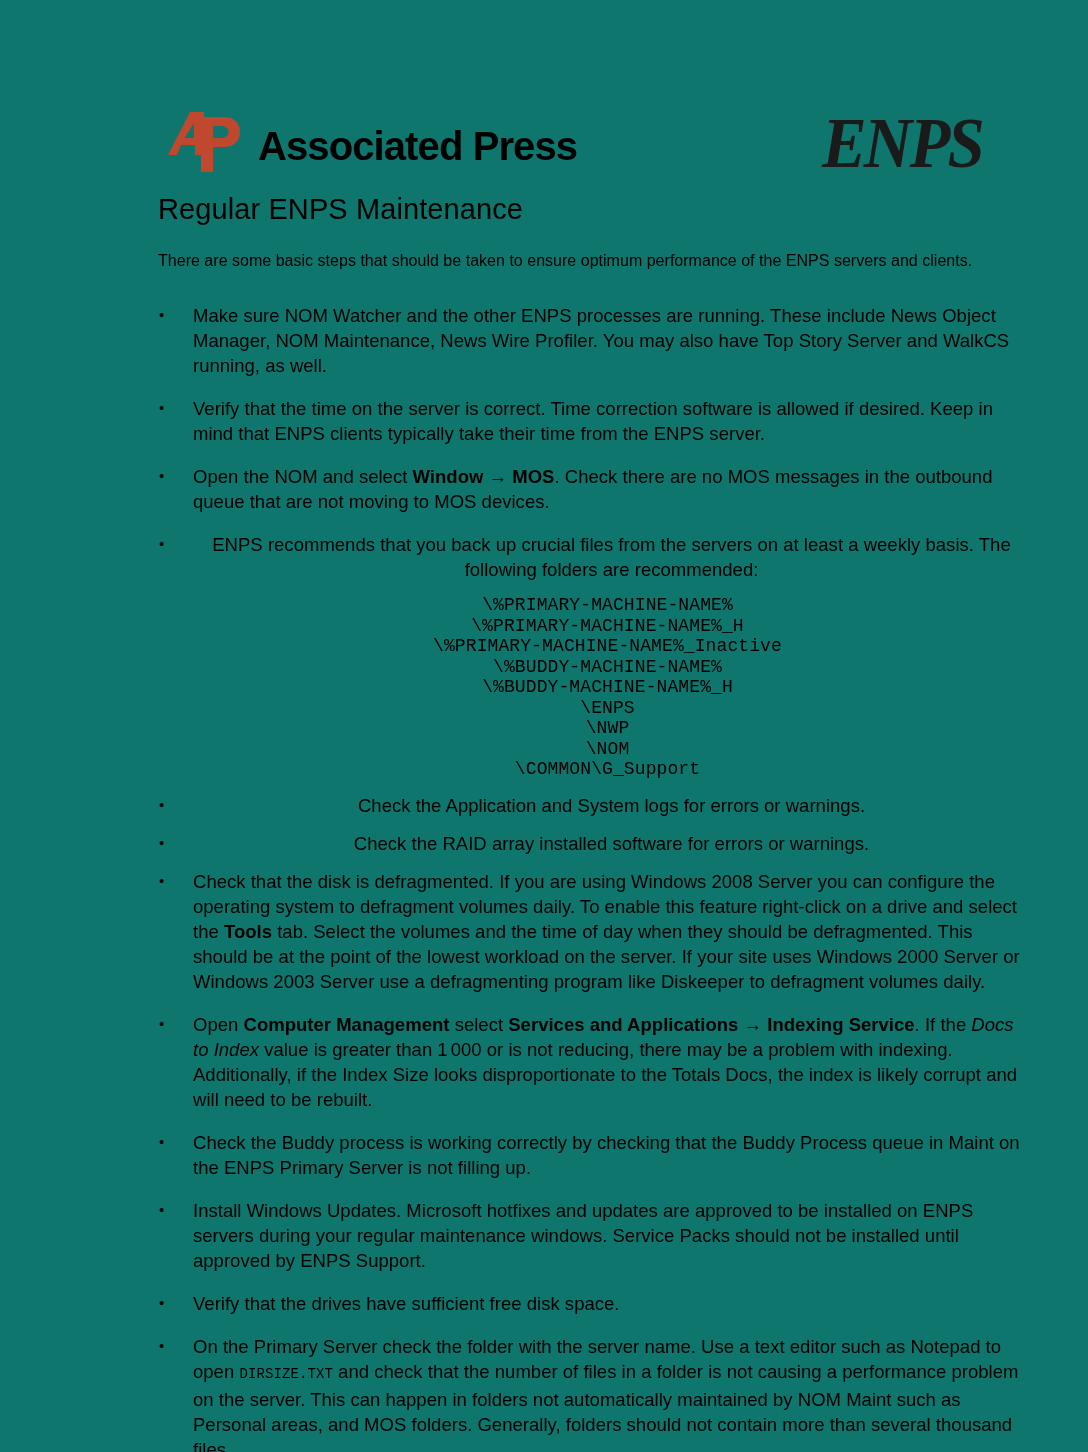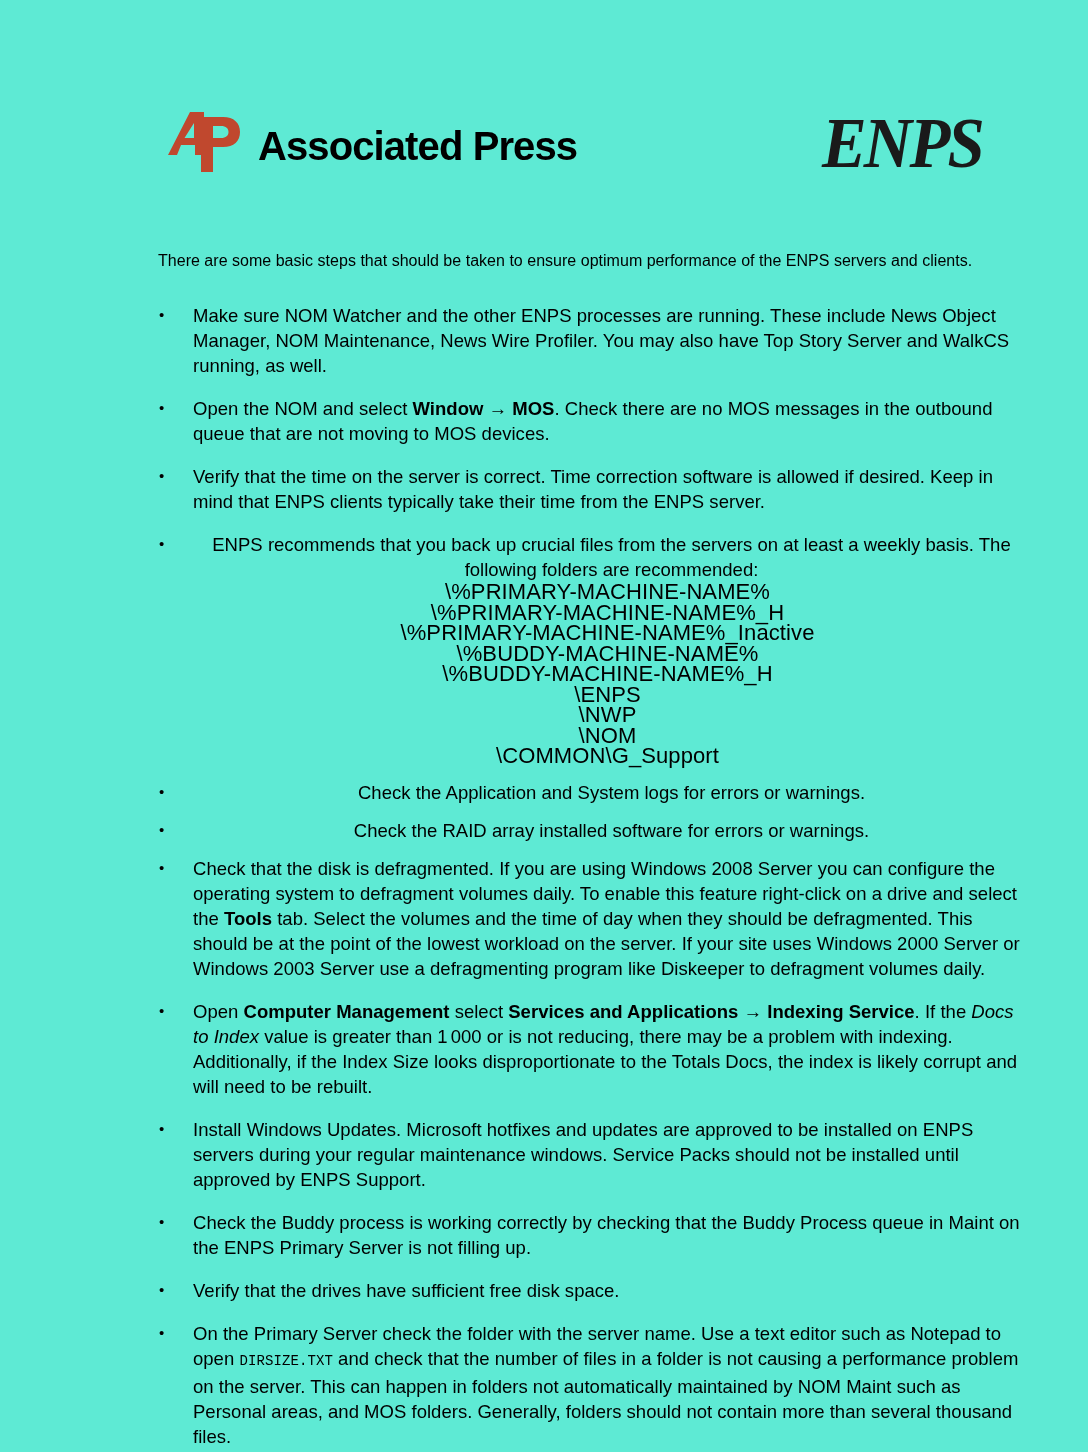--- a/index.html
+++ b/index.html
@@ -13,21 +13,21 @@
     font-family: "Liberation Sans", sans-serif;
     color: #000000;
     position: relative;
     overflow: hidden;
   }
   .page {
     position: absolute;
     left: 0; top: 0;
     width: 1088px;
     height: 1452px;
-    background: #5eead4;
+    background: #0f766e;
   }
 
   
   .header {
     position: absolute;
     left: 0; top: 0;
     width: 1088px;
     height: 190px;
   }
   .ap-logo {
@@ -129,25 +129,25 @@
 
   b { font-weight: bold; }
   i { font-style: italic; }
 
   .mono {
     font-family: "Liberation Mono", monospace;
     font-size: 14px;
     letter-spacing: 0.1px;
   }
   .folder-list {
-    font-family: Liberation Sans, sans-serif;
-    font-size: 22px;
+    font-family: Liberation Mono, monospace;
+    font-size: 18px;
     line-height: 20.5px;
     letter-spacing: 0.1px;
-    margin: 0 0 0 -8px;
+    margin: 13px 0 0 -8px;
     white-space: pre;
   }
   .thinspace { display: inline-block; width: 3px; }
 </style>
 </head>
 <body>
 
 <div class="page">
 
   <div class="header">
@@ -161,32 +161,33 @@
       </span>
       <span class="ap-word">Associated Press</span>
     </div>
 
     <div class="enps-logo">
       <div class="enps-word">ENPS</div>
     </div>
 
   </div>
 
+  <h1 class="doc-title">Regular ENPS Maintenance</h1>
 
   <div class="content">
 
     <p class="intro">There are some basic steps that should be taken to ensure optimum performance of the ENPS servers and clients.</p>
 
     <ul class="bullets">
 
       <li><span>Make sure NOM Watcher and the other ENPS processes are running.  These include News Object Manager, NOM Maintenance, News Wire Profiler. You may also have Top Story Server and WalkCS running, as well.</span></li>
 
+      <li><span>Verify that the time on the server is correct. Time correction software is allowed if desired. Keep in mind that ENPS clients typically take their time from the ENPS server.</span></li>
+
       <li><span>Open the NOM and select </span><b>Window</b><span>&nbsp;</span><b>→</b><span>&nbsp;</span><b>MOS</b><span>. Check there are no MOS messages in the outbound queue that are not moving to MOS devices.</span></li>
-
-      <li><span>Verify that the time on the server is correct. Time correction software is allowed if desired. Keep in mind that ENPS clients typically take their time from the ENPS server.</span></li>
 
       <li class="tight"><span>ENPS recommends that you back up crucial files from the servers on at least a weekly basis. The following folders are recommended:</span>
         <div class="folder-list">\%PRIMARY-MACHINE-NAME%
 \%PRIMARY-MACHINE-NAME%_H
 \%PRIMARY-MACHINE-NAME%_Inactive
 \%BUDDY-MACHINE-NAME%
 \%BUDDY-MACHINE-NAME%_H
 \ENPS
 \NWP
 \NOM
@@ -194,23 +195,23 @@
       </li>
 
       <li class="tight"><span>Check the Application and System logs for errors or warnings.</span></li>
 
       <li class="tight"><span>Check the RAID array installed software for errors or warnings.</span></li>
 
       <li><span>Check that the disk is defragmented. If you are using Windows 2008 Server you can configure the operating system to defragment volumes daily. To enable this feature right-click on a drive and select the </span><b>Tools</b><span> tab. Select the volumes and the time of day when they should be defragmented. This should be at the point of the lowest workload on the server. If your site uses Windows 2000 Server or Windows 2003 Server use a defragmenting program like Diskeeper to defragment volumes daily.</span></li>
 
       <li><span>Open </span><b>Computer Management</b><span> select </span><b>Services and Applications</b><span>&nbsp;</span><b>→</b><span>&nbsp;</span><b>Indexing Service</b><span>. If the </span><i>Docs to Index</i><span> value is greater than 1</span><span class="thinspace"></span><span>000</span><span> or is not reducing, there may be a problem with indexing. Additionally, if the Index Size looks disproportionate to the Totals Docs, the index is likely corrupt and will need to be rebuilt.</span></li>
 
+      <li><span>Check the Buddy process is working correctly by checking that the Buddy Process queue in Maint on the ENPS Primary Server is not filling up.</span></li>
+
       <li><span>Install Windows Updates. Microsoft hotfixes and updates are approved to be installed on ENPS servers during your regular maintenance windows. Service Packs should not be installed until approved by ENPS Support.</span></li>
-
-      <li><span>Check the Buddy process is working correctly by checking that the Buddy Process queue in Maint on the ENPS Primary Server is not filling up.</span></li>
 
       <li><span>Verify that the drives have sufficient free disk space.</span></li>
 
       <li><span>On the Primary Server check the folder with the server name. Use a text editor such as Notepad to open </span><span class="mono">DIRSIZE.TXT</span><span> and check that the number of files in a folder is not causing a performance problem on the server. This can happen in folders not automatically maintained by NOM Maint such as Personal areas, and MOS folders. Generally, folders should not contain more than several thousand files.</span></li>
 
     </ul>
   </div>
 </div>
 
 </body></html>

